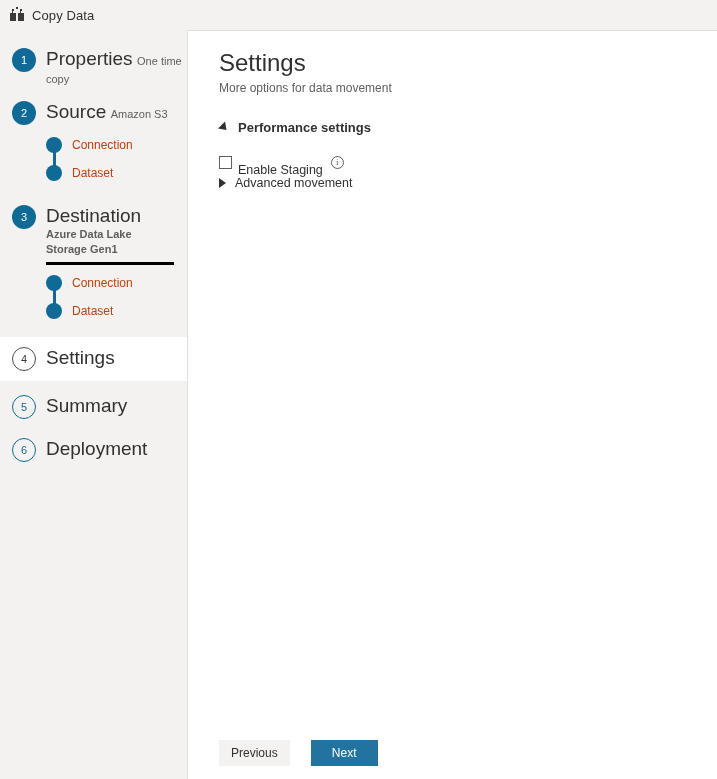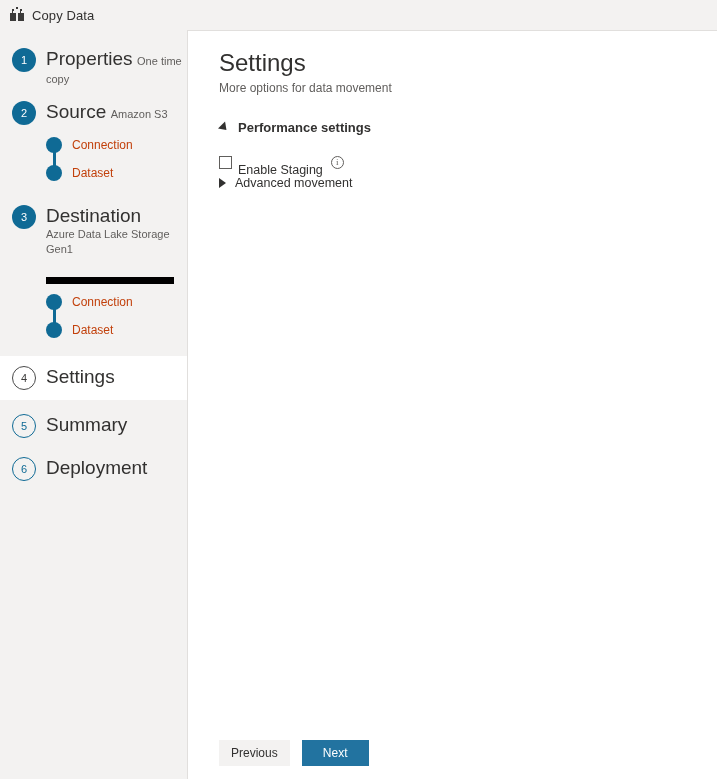--- a/index.html
+++ b/index.html
@@ -110,24 +110,25 @@
     line-height: 20px;
     font-weight: 400;
   }
   .step-sub {
     font-size: 11px;
     color: #605e5c;
     line-height: 15px;
     margin-top: 1px;
   }
   .step-sub.underlined {
-    border-bottom: 7px solid #000000;
-    padding-bottom: 20px;
+    border-bottom: 3px solid #000000;
+    padding-bottom: 5px;
     display: block;
     width: 128px;
+    font-weight: bold;
   }
 
   .step.active {
     background: #ffffff;
     padding-top: 10px;
     padding-bottom: 10px;
   }
 
   .substeps {
     margin-top: 6px;
@@ -260,21 +261,21 @@
     color: #605e5c;
     line-height: 1;
   }
 
   
   .footer {
     position: absolute;
     left: 31px;
     top: 709px;
     display: flex;
-    gap: 12px;
+    gap: 21px;
   }
   .btn {
     height: 26px;
     min-width: 66px;
     font-size: 12px;
     font-family: "Liberation Sans", sans-serif;
     border: none;
     cursor: pointer;
     padding: 0 12px;
     display: inline-flex;

